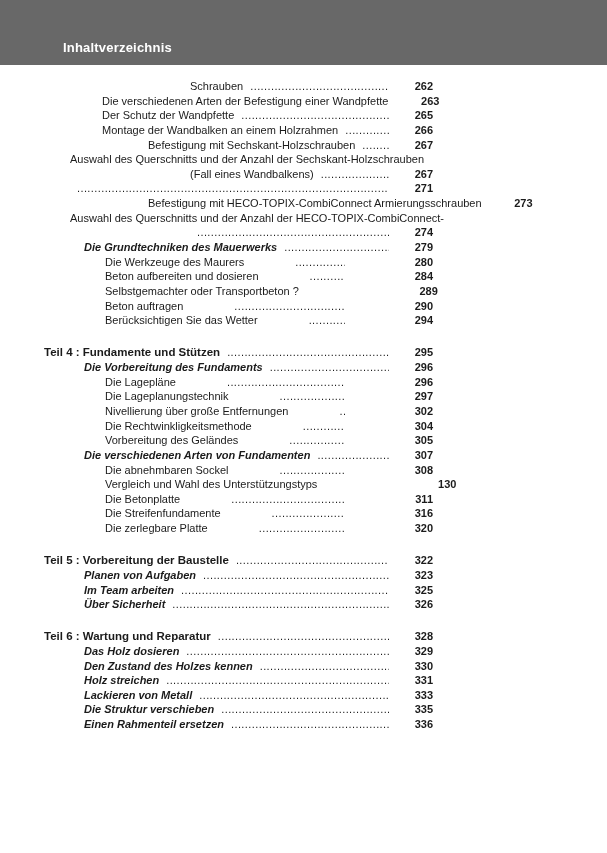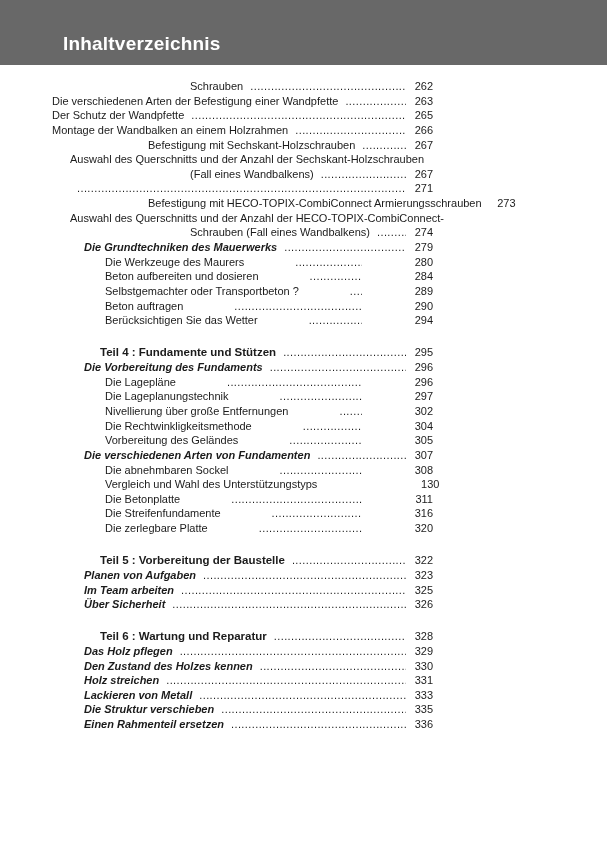--- a/index.html
+++ b/index.html
@@ -21,21 +21,21 @@
     width: 607px;
     height: 65px;
     background: var(--header-bg, #686868);
     display: flex;
     align-items: flex-end;
     box-sizing: border-box;
     padding: 0 0 10px 63px;
   }
   .topbar h1 {
     margin: 0;
-    font-size: 19px;
+    font-size: 13px;
     font-weight: 700;
     letter-spacing: 0.2px;
     color: var(--header-text, #ffffff);
   }
   .toc {
     position: absolute;
     top: 65px; left: 0;
     width: 497px;
     box-sizing: border-box;
     padding: 14px 64px 0 0;
@@ -43,24 +43,24 @@
   .row {
     display: flex;
     align-items: baseline;
     height: 14.65px;
     font-size: 11px;
     line-height: 14.65px;
     white-space: nowrap;
   }
   .gap { height: 17.5px; }
   .label { white-space: nowrap; }
-  .level-0 { padding-left: 100px; }
+  .level-0 { padding-left: 44px; }
   .level-1 { padding-left: 84px; }
   .level-2 { padding-left: 105px; gap: 44px; }
-  .level-3 { padding-left: 52px; }
+  .level-3 { padding-left: 102px; }
   .level-4 { padding-left: 148px; }
   .level-5 { padding-left: 70px; }
   .level-6 { padding-left: 190px; }
   .bold .label {
     font-weight: 700;
     font-size: 11.5px;
   }
   .bold-italic .label {
     font-weight: 700;
     font-style: italic;
@@ -71,23 +71,24 @@
     overflow: hidden;
     white-space: nowrap;
     margin: 0 4px 0 7px;
     letter-spacing: 0.4px;
     font-size: 11px;
   }
   .pagenum {
     flex: 0 0 auto;
     min-width: 23px;
     text-align: right;
-    font-weight: 400;
+    font-weight: 700;
     font-style: normal;
     font-size: 11px;
+    margin-left: 17px;
   }
 </style>
 </head>
 <body>
 
 <div class="page">
   <header class="topbar">
     <h1>Inhaltverzeichnis</h1>
   </header>
   <main class="toc" id="toc">
@@ -131,21 +132,20 @@
       </div>
       <div class="row level-4">
         <span class="label">Befestigung mit HECO-TOPIX-CombiConnect Armierungsschrauben</span>
         <span class="dots">................................................................................................................................................................................................................................................</span>
         <span class="pagenum">273</span>
       </div>
       <div class="row level-5">
         <span class="label">Auswahl des Querschnitts und der Anzahl der HECO-TOPIX-CombiConnect-</span>
       </div>
       <div class="row level-6">
-        <span class="label">Schrauben (Fall eines Wandbalkens)</span>
         <span class="dots">................................................................................................................................................................................................................................................</span>
         <span class="pagenum">274</span>
       </div>
       <div class="row level-1 bold-italic">
         <span class="label">Die Grundtechniken des Mauerwerks</span>
         <span class="dots">................................................................................................................................................................................................................................................</span>
         <span class="pagenum">279</span>
       </div>
       <div class="row level-2">
         <span class="label">Die Werkzeuge des Maurers</span>
@@ -259,21 +259,21 @@
         <span class="dots">................................................................................................................................................................................................................................................</span>
         <span class="pagenum">326</span>
       </div>
       <div class="gap"></div>
       <div class="row level-0 bold">
         <span class="label">Teil 6 : Wartung und Reparatur</span>
         <span class="dots">................................................................................................................................................................................................................................................</span>
         <span class="pagenum">328</span>
       </div>
       <div class="row level-1 bold-italic">
-        <span class="label">Das Holz pflegen</span>
+        <span class="label">Das Holz dosieren</span>
         <span class="dots">................................................................................................................................................................................................................................................</span>
         <span class="pagenum">329</span>
       </div>
       <div class="row level-1 bold-italic">
         <span class="label">Den Zustand des Holzes kennen</span>
         <span class="dots">................................................................................................................................................................................................................................................</span>
         <span class="pagenum">330</span>
       </div>
       <div class="row level-1 bold-italic">
         <span class="label">Holz streichen</span>

